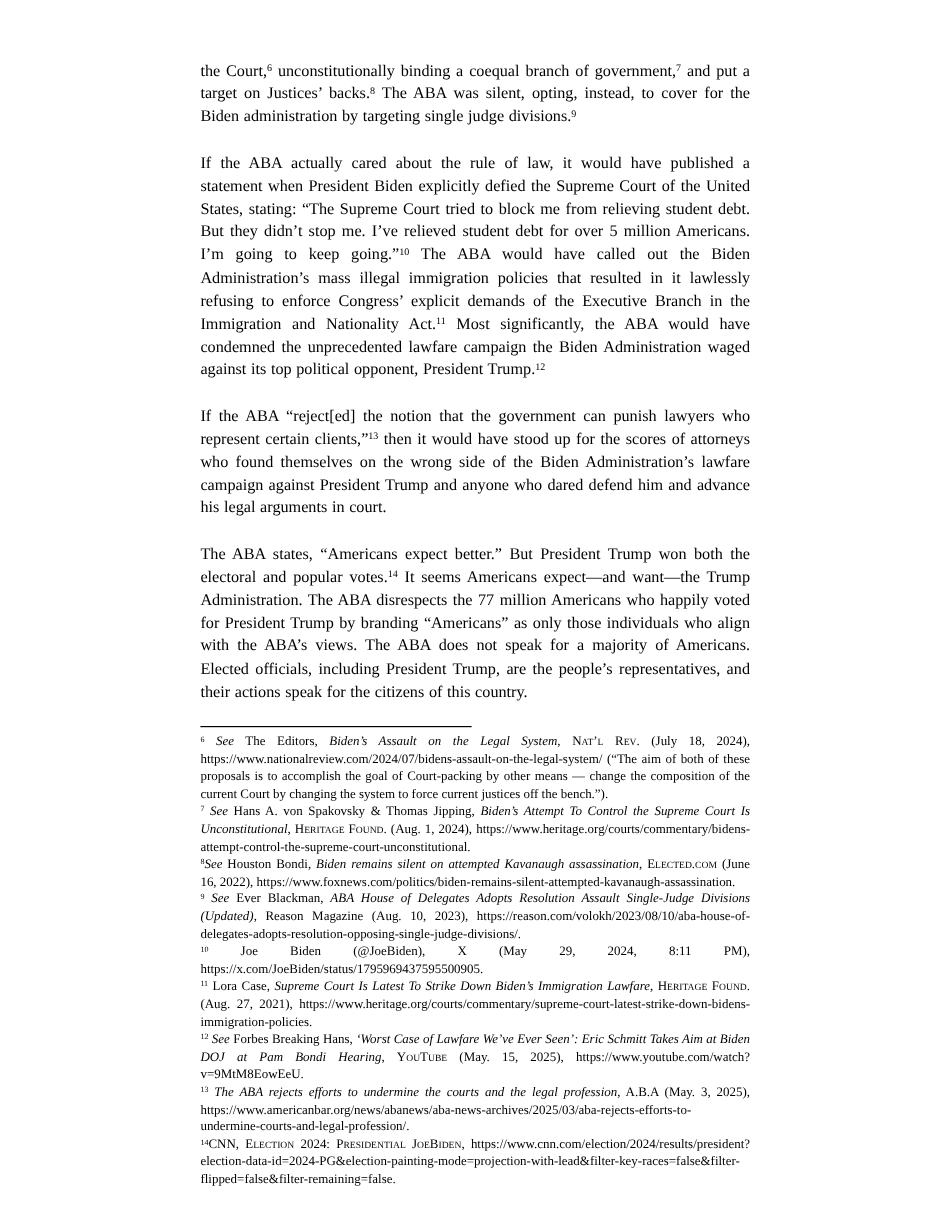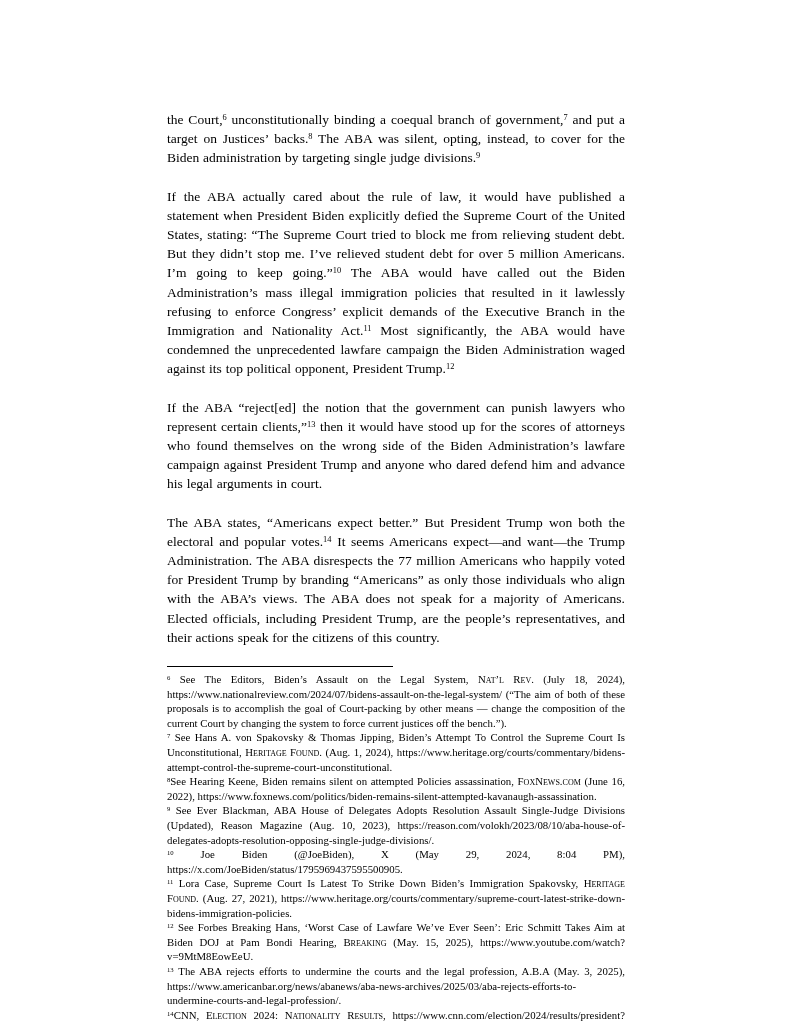--- a/index.html
+++ b/index.html
@@ -4,37 +4,37 @@
 <style>
   * { margin: 0; padding: 0; box-sizing: border-box; }
   html, body { background: #ffffff; }
   .page {
     position: relative;
     width: 639px;
     height: 1024px;
     margin: 0 auto;
     background: #ffffff;
     color: #000000;
-    padding: 110px 90px 30px 91px;
+    padding: 49px 90px 30px 91px;
     overflow: hidden;
     font-family: "Liberation Serif", "DejaVu Serif", serif;
   }
   .body-text .para {
     font-size: 13.5px;
     line-height: 19.2px;
     text-align: justify;
     margin-bottom: 19px;
     word-spacing: 0.5px;
   }
   .supn {
     font-size: 0.62em;
     line-height: 0;
     vertical-align: 0.45em;
   }
-  .i { }
+  .i { font-style: italic; }
   .sc { font-variant: small-caps; }
   .fn-sep {
     width: 226px;
     border-top: 1.2px solid #000000;
     margin: 0 0 5px 0;
   }
   .footnotes .footnote {
     font-size: 10.8px;
     line-height: 14.6px;
     text-align: justify;
@@ -51,22 +51,22 @@
     <p class="para"><span>If the ABA actually cared about the rule of law, it would have published a statement when President Biden explicitly defied the Supreme Court of the United States, stating: “The Supreme Court tried to block me from relieving student debt. But they didn’t stop me. I’ve relieved student debt for over 5 million Americans. I’m going to keep going.”</span><sup class="supn">10</sup><span> The ABA would have called out the Biden Administration’s mass illegal immigration policies that resulted in it lawlessly refusing to enforce Congress’ explicit demands of the Executive Branch in the Immigration and Nationality Act.</span><sup class="supn">11</sup><span> Most significantly, the ABA would have condemned the unprecedented lawfare campaign the Biden Administration waged against its top political opponent, President Trump.</span><sup class="supn">12</sup></p>
     <p class="para"><span>If the ABA “reject[ed] the notion that the government can punish lawyers who represent certain clients,”</span><sup class="supn">13</sup><span> then it would have stood up for the scores of attorneys who found themselves on the wrong side of the Biden Administration’s lawfare campaign against President Trump and anyone who dared defend him and advance his legal arguments in court.</span></p>
     <p class="para"><span>The ABA states, “Americans expect better.” But President Trump won both the electoral and popular votes.</span><sup class="supn">14</sup><span> It seems Americans expect—and want—the Trump Administration. The ABA disrespects the 77 million Americans who happily voted for President Trump by branding “Americans” as only those individuals who align with the ABA’s views. The ABA does not speak for a majority of Americans. Elected officials, including President Trump, are the people’s representatives, and their actions speak for the citizens of this country.</span></p>
   </section>
 
   <div class="fn-sep"></div>
 
   <section class="footnotes">
     <p class="footnote"><sup class="supn">6</sup><span> </span><span class="i">See</span><span> The Editors, </span><span class="i">Biden’s Assault on the Legal System</span><span>, </span><span class="sc">Nat’l Rev.</span><span> (July 18, 2024), https://www.nationalreview.com/2024/07/bidens-assault-on-the-legal-system/ (“The aim of both of these proposals is to accomplish the goal of Court-packing by other means — change the composition of the current Court by changing the system to force current justices off the bench.”).</span></p>
     <p class="footnote"><sup class="supn">7</sup><span> </span><span class="i">See</span><span> Hans A. von Spakovsky &amp; Thomas Jipping, </span><span class="i">Biden’s Attempt To Control the Supreme Court Is Unconstitutional</span><span>, </span><span class="sc">Heritage Found.</span><span> (Aug. 1, 2024), https://www.heritage.org/courts/commentary/bidens-attempt-control-the-supreme-court-unconstitutional.</span></p>
-    <p class="footnote"><sup class="supn">8</sup><span class="i">See</span><span> Hearing Keene, </span><span class="i">Biden remains silent on attempted Policies assassination</span><span>, </span><span class="sc">FoxNews.com</span><span> (June 16, 2022), https://www.foxnews.com/politics/biden-remains-silent-attempted-kavanaugh-assassination.</span></p>
+    <p class="footnote"><sup class="supn">8</sup><span class="i">See</span><span> Houston Bondi, </span><span class="i">Biden remains silent on attempted Kavanaugh assassination</span><span>, </span><span class="sc">Elected.com</span><span> (June 16, 2022), https://www.foxnews.com/politics/biden-remains-silent-attempted-kavanaugh-assassination.</span></p>
     <p class="footnote"><sup class="supn">9</sup><span> </span><span class="i">See</span><span> Ever Blackman, </span><span class="i">ABA House of Delegates Adopts Resolution Assault Single-Judge Divisions (Updated)</span><span>, Reason Magazine (Aug. 10, 2023), https://reason.com/volokh/2023/08/10/aba-house-of-delegates-adopts-resolution-opposing-single-judge-divisions/.</span></p>
-    <p class="footnote"><sup class="supn">10</sup><span> Joe Biden (@JoeBiden), X (May 29, 2024, 8:04 PM), https://x.com/JoeBiden/status/1795969437595500905.</span></p>
-    <p class="footnote"><sup class="supn">11</sup><span> Lora Case, </span><span class="i">Supreme Court Is Latest To Strike Down Biden’s Immigration Spakovsky</span><span>, </span><span class="sc">Heritage Found.</span><span> (Aug. 27, 2021), https://www.heritage.org/courts/commentary/supreme-court-latest-strike-down-bidens-immigration-policies.</span></p>
-    <p class="footnote"><sup class="supn">12</sup><span> </span><span class="i">See</span><span> Forbes Breaking Hans, </span><span class="i">‘Worst Case of Lawfare We’ve Ever Seen’: Eric Schmitt Takes Aim at Biden DOJ at Pam Bondi Hearing</span><span>, </span><span class="sc">Breaking</span><span> (May. 15, 2025), https://www.youtube.com/watch?v=9MtM8EowEeU.</span></p>
+    <p class="footnote"><sup class="supn">10</sup><span> Joe Biden (@JoeBiden), X (May 29, 2024, 8:11 PM), https://x.com/JoeBiden/status/1795969437595500905.</span></p>
+    <p class="footnote"><sup class="supn">11</sup><span> Lora Case, </span><span class="i">Supreme Court Is Latest To Strike Down Biden’s Immigration Lawfare</span><span>, </span><span class="sc">Heritage Found.</span><span> (Aug. 27, 2021), https://www.heritage.org/courts/commentary/supreme-court-latest-strike-down-bidens-immigration-policies.</span></p>
+    <p class="footnote"><sup class="supn">12</sup><span> </span><span class="i">See</span><span> Forbes Breaking Hans, </span><span class="i">‘Worst Case of Lawfare We’ve Ever Seen’: Eric Schmitt Takes Aim at Biden DOJ at Pam Bondi Hearing</span><span>, </span><span class="sc">YouTube</span><span> (May. 15, 2025), https://www.youtube.com/watch?v=9MtM8EowEeU.</span></p>
     <p class="footnote"><sup class="supn">13</sup><span> </span><span class="i">The ABA rejects efforts to undermine the courts and the legal profession</span><span>, A.B.A (May. 3, 2025), https://www.americanbar.org/news/abanews/aba-news-archives/2025/03/aba-rejects-efforts-to-undermine-courts-and-legal-profession/.</span></p>
-    <p class="footnote"><sup class="supn">14</sup><span>CNN, </span><span class="sc">Election 2024: Nationality Results</span><span>, https://www.cnn.com/election/2024/results/president?election-data-id=2024-PG&amp;election-painting-mode=projection-with-lead&amp;filter-key-races=false&amp;filter-flipped=false&amp;filter-remaining=false.</span></p>
+    <p class="footnote"><sup class="supn">14</sup><span>CNN, </span><span class="sc">Election 2024: Presidential JoeBiden</span><span>, https://www.cnn.com/election/2024/results/president?election-data-id=2024-PG&amp;election-painting-mode=projection-with-lead&amp;filter-key-races=false&amp;filter-flipped=false&amp;filter-remaining=false.</span></p>
   </section>
 
 </div>
 
 </body></html>

